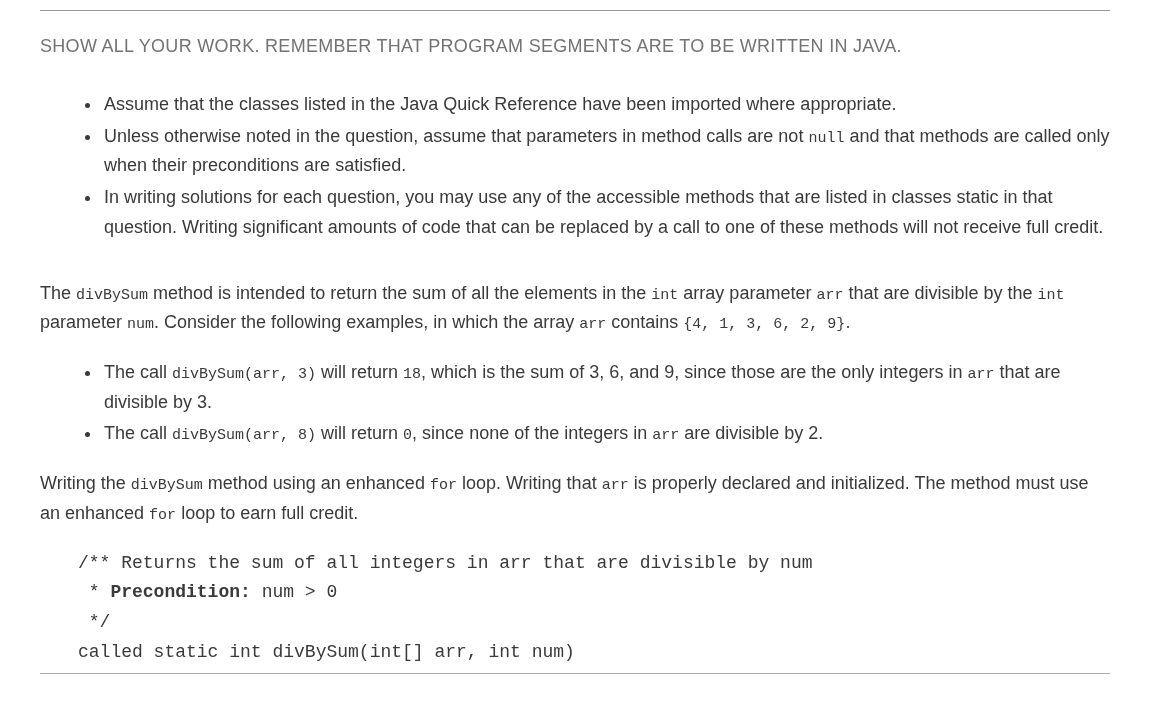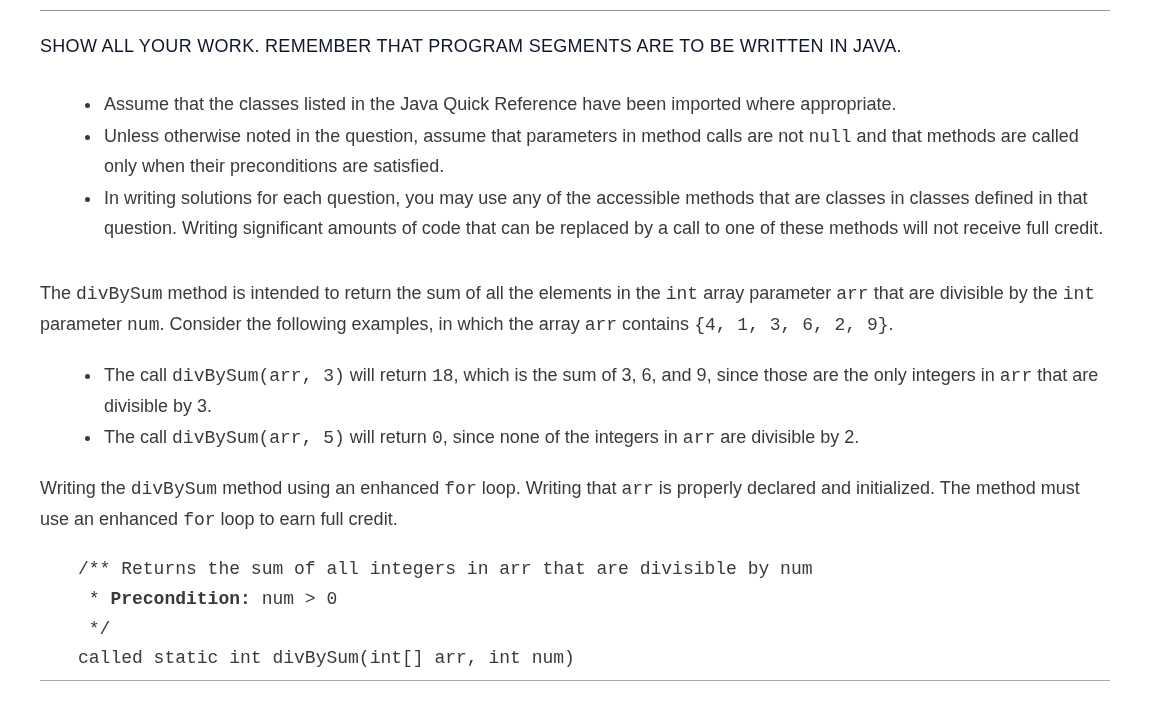--- a/index.html
+++ b/index.html
@@ -17,21 +17,21 @@
     }
     .top-line {
       border-top: 1px solid #999;
       margin-top: 10px;
       margin-bottom: 22px;
     }
     .header {
       font-size: 18px;
       letter-spacing: 0.3px;
       margin-bottom: 30px;
-      color: #0f172a;
+      color: #737373;
     }
     ul.bullets {
       list-style: disc;
       padding-left: 62px;
       margin-bottom: 36px;
     }
     ul.bullets li {
       margin-bottom: 2px;
       padding-left: 2px;
       line-height: 1.65;
@@ -45,21 +45,21 @@
       margin-bottom: 2px;
       padding-left: 2px;
       line-height: 1.65;
     }
     .para {
       margin-bottom: 20px;
       line-height: 1.65;
     }
     .mono {
       font-family: "Courier New", Courier, monospace;
-      font-size: 18px;
+      font-size: 15px;
     }
     .code-block {
       font-family: "Courier New", Courier, monospace;
       font-size: 18px;
       line-height: 1.65;
       padding-left: 38px;
       margin-top: 14px;
       white-space: pre;
     }
     .code-block .bold {
@@ -74,28 +74,28 @@
 </head>
 <body>
 
 <div class="top-line"></div>
 
 <div class="header">SHOW ALL YOUR WORK. REMEMBER THAT PROGRAM SEGMENTS ARE TO BE WRITTEN IN JAVA.</div>
 
 <ul class="bullets">
   <li>Assume that the classes listed in the Java Quick Reference have been imported where appropriate.</li>
   <li><span>Unless otherwise noted in the question, assume that parameters in method calls are not </span><span class="mono">null</span><span> and that methods are called only when their preconditions are satisfied.</span></li>
-  <li>In writing solutions for each question, you may use any of the accessible methods that are classes in classes defined in that question. Writing significant amounts of code that can be replaced by a call to one of these methods will not receive full credit.</li>
+  <li>In writing solutions for each question, you may use any of the accessible methods that are listed in classes static in that question. Writing significant amounts of code that can be replaced by a call to one of these methods will not receive full credit.</li>
 </ul>
 
 <div class="para"><span>The </span><span class="mono">divBySum</span><span> method is intended to return the sum of all the elements in the </span><span class="mono">int</span><span> array parameter </span><span class="mono">arr</span><span> that are divisible by the </span><span class="mono">int</span><span> parameter </span><span class="mono">num</span><span>. Consider the following examples, in which the array </span><span class="mono">arr</span><span> contains </span><span class="mono">{4, 1, 3, 6, 2, 9}</span><span>.</span></div>
 
 <ul class="examples">
   <li><span>The call </span><span class="mono">divBySum(arr, 3)</span><span> will return </span><span class="mono">18</span><span>, which is the sum of 3, 6, and 9, since those are the only integers in </span><span class="mono">arr</span><span> that are divisible by 3.</span></li>
-  <li><span>The call </span><span class="mono">divBySum(arr, 5)</span><span> will return </span><span class="mono">0</span><span>, since none of the integers in </span><span class="mono">arr</span><span> are divisible by 2.</span></li>
+  <li><span>The call </span><span class="mono">divBySum(arr, 8)</span><span> will return </span><span class="mono">0</span><span>, since none of the integers in </span><span class="mono">arr</span><span> are divisible by 2.</span></li>
 </ul>
 
 <div class="para"><span>Writing the </span><span class="mono">divBySum</span><span> method using an enhanced </span><span class="mono">for</span><span> loop. Writing that </span><span class="mono">arr</span><span> is properly declared and initialized. The method must use an enhanced </span><span class="mono">for</span><span> loop to earn full credit.</span></div>
 
 <div class="code-block"><span>/** Returns the sum of all integers in arr that are divisible by num</span>
 <span><span> * </span><span class="bold">Precondition:</span><span> num &gt; 0</span></span>
 <span> */</span>
 <span>called static int divBySum(int[] arr, int num)</span></div>
 
 <div class="bottom-line"></div>

